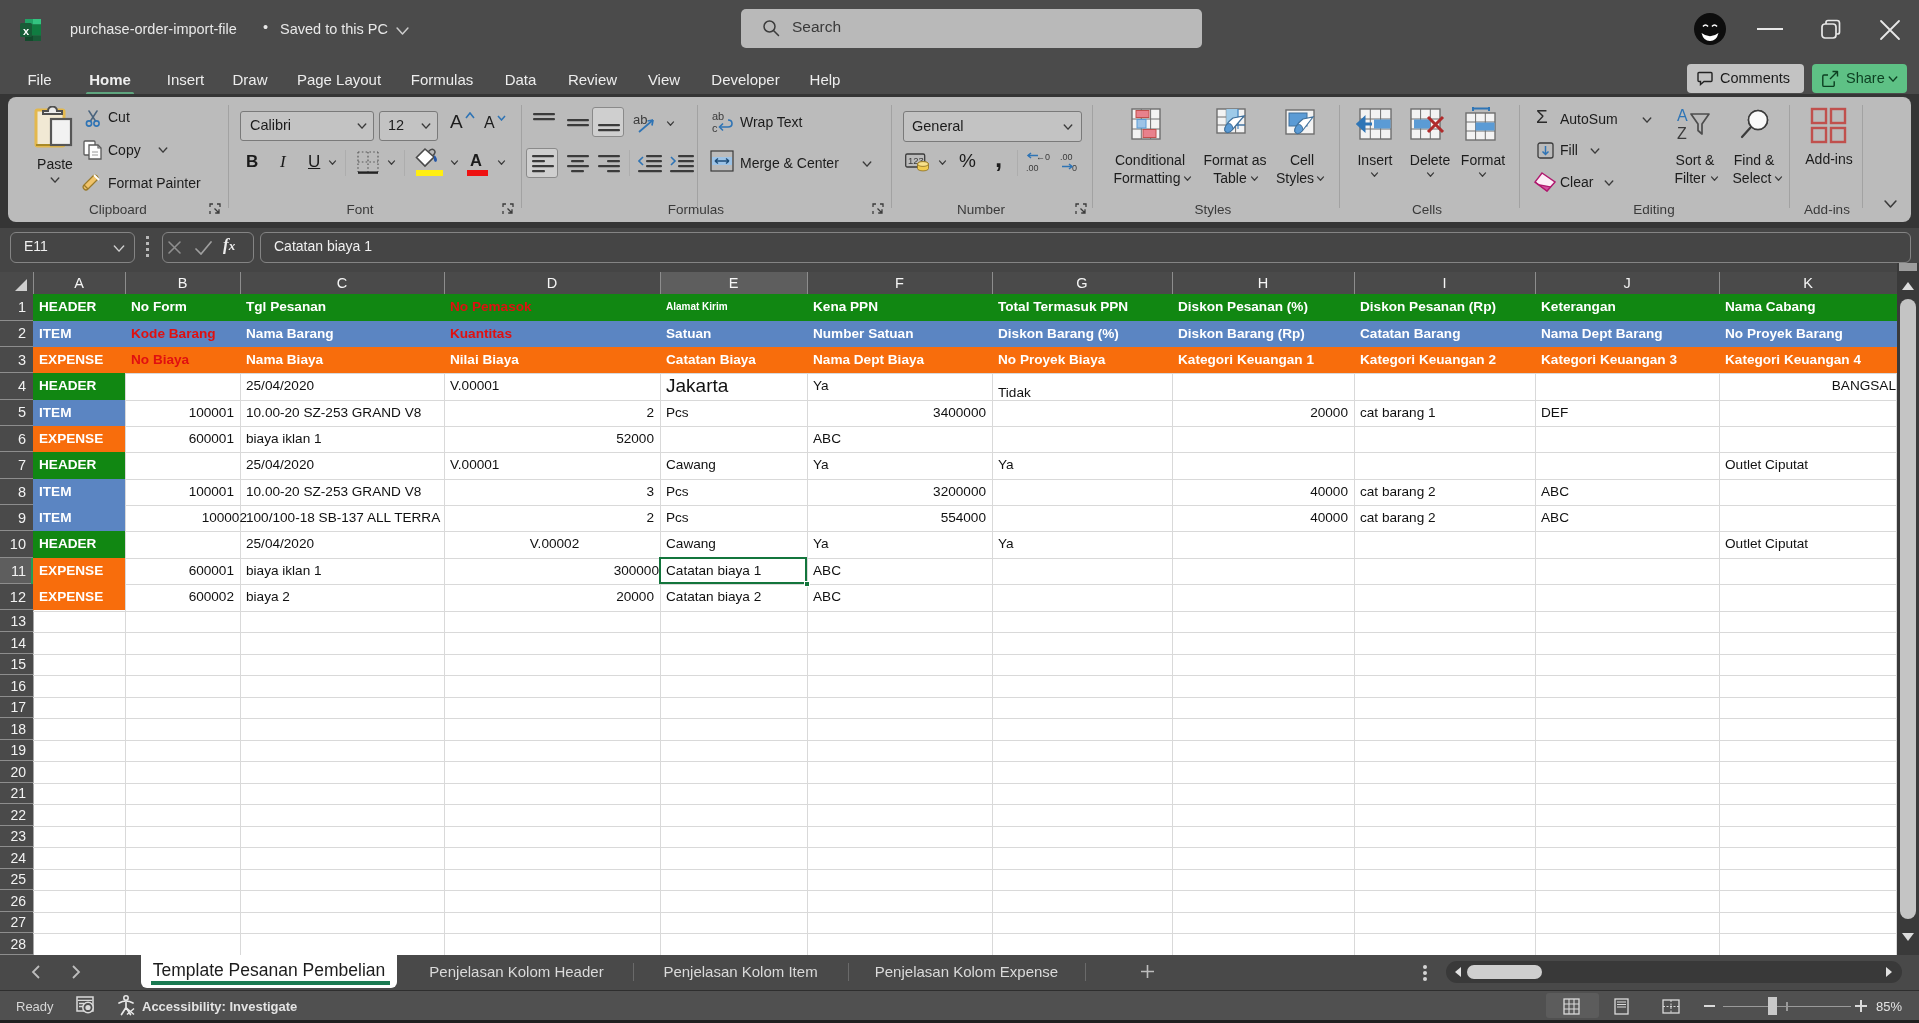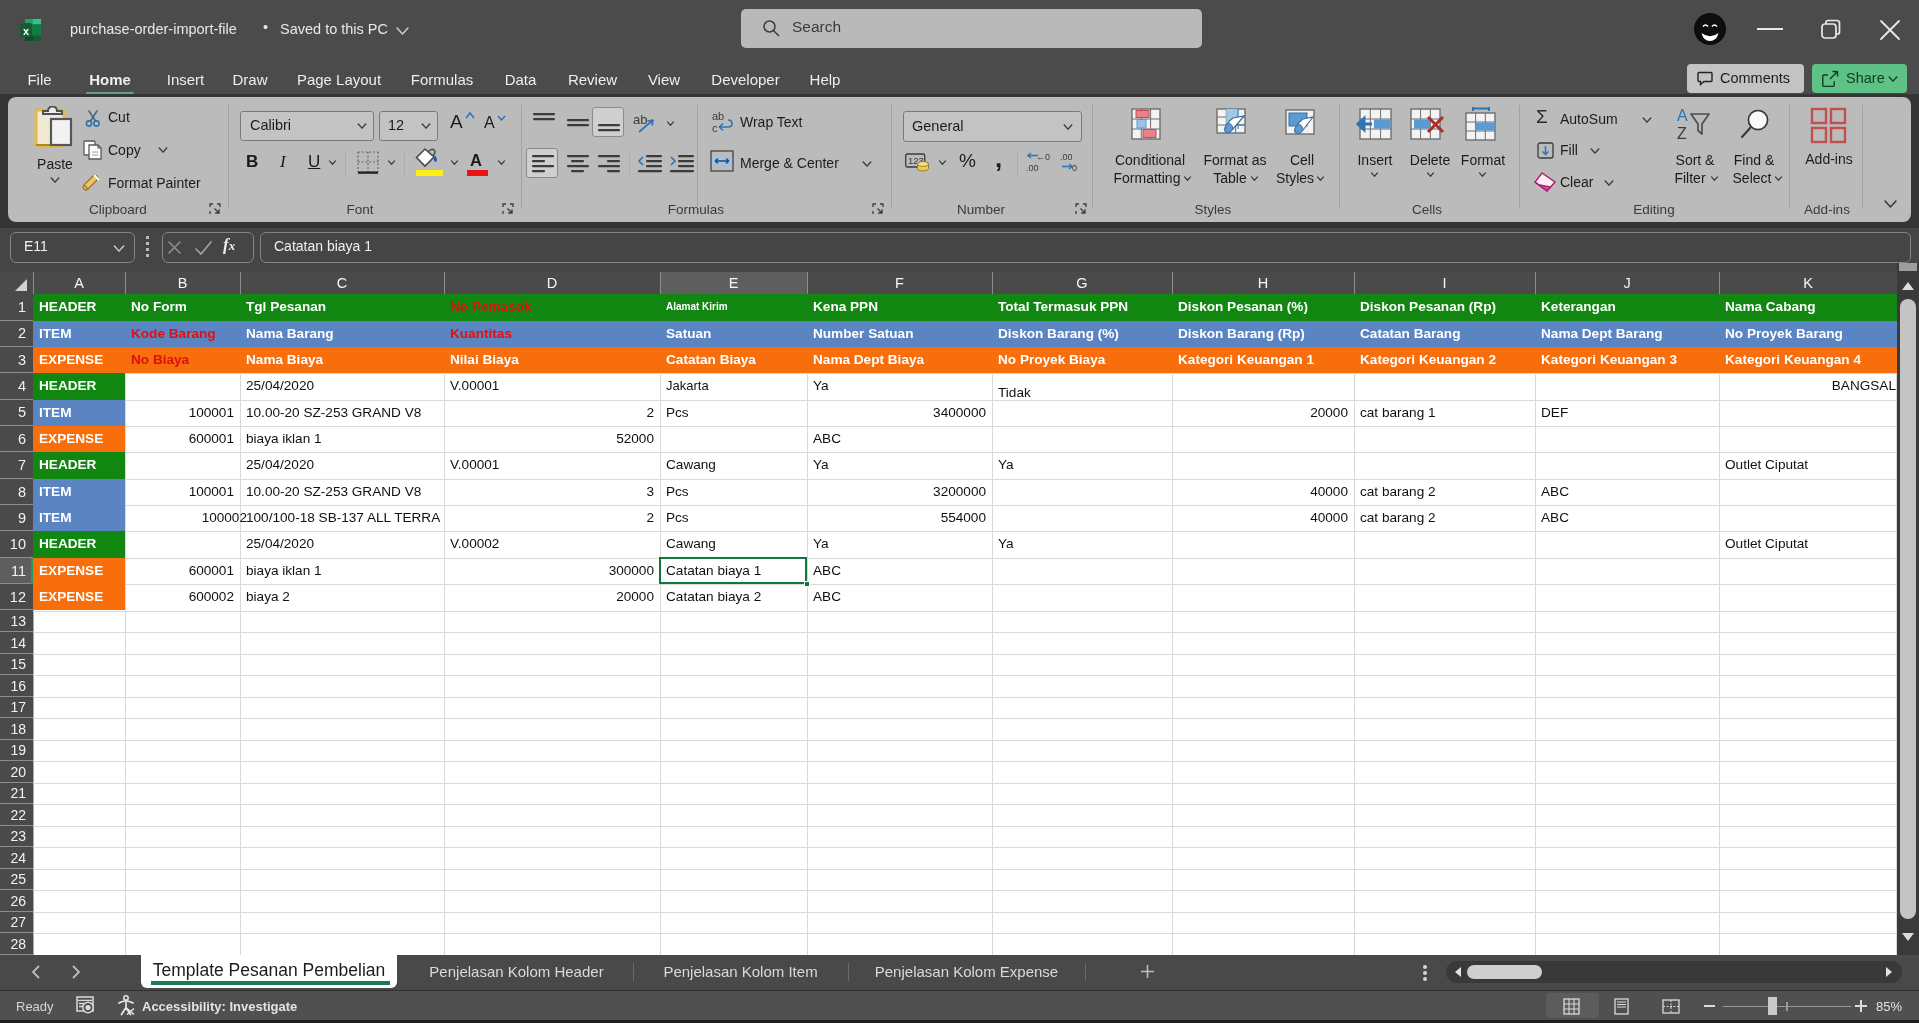--- a/index.html
+++ b/index.html
@@ -600,21 +600,21 @@
 <div class="abs" style="left:33px;top:505.1000000000002px;width:92px;height:26.349999999999966px;background:#5b85c2"></div>
 <div class="txt" style="left:34px;top:505.1000000000002px;width:90px;height:26.349999999999966px;line-height:26.349999999999966px;font-size:13.6px;color:#fff;overflow:hidden;font-weight:bold;text-align:left;padding-left:5px;">ITEM</div>
 <div class="abs" style="left:33px;top:531.4500000000002px;width:92px;height:26.350000000000023px;background:#118712"></div>
 <div class="txt" style="left:34px;top:531.4500000000002px;width:90px;height:26.350000000000023px;line-height:26.350000000000023px;font-size:13.6px;color:#fff;overflow:hidden;font-weight:bold;text-align:left;padding-left:5px;">HEADER</div>
 <div class="abs" style="left:33px;top:557.8000000000002px;width:92px;height:26.350000000000023px;background:#f86d0c"></div>
 <div class="txt" style="left:34px;top:557.8000000000002px;width:90px;height:26.350000000000023px;line-height:26.350000000000023px;font-size:13.6px;color:#fff;overflow:hidden;font-weight:bold;text-align:left;padding-left:5px;">EXPENSE</div>
 <div class="abs" style="left:33px;top:584.1500000000002px;width:92px;height:26.350000000000023px;background:#f86d0c"></div>
 <div class="txt" style="left:34px;top:584.1500000000002px;width:90px;height:26.350000000000023px;line-height:26.350000000000023px;font-size:13.6px;color:#fff;overflow:hidden;font-weight:bold;text-align:left;padding-left:5px;">EXPENSE</div>
 <div class="txt" style="left:241px;top:373.3500000000001px;width:202px;height:26.350000000000023px;line-height:26.350000000000023px;font-size:13.6px;color:#111;overflow:hidden;text-align:left;padding-left:5px;">25/04/2020</div>
 <div class="txt" style="left:445px;top:373.3500000000001px;width:214px;height:26.350000000000023px;line-height:26.350000000000023px;font-size:13.6px;color:#111;overflow:hidden;text-align:left;padding-left:5px;">V.00001</div>
-<div class="txt" style="left:661px;top:373.3500000000001px;width:145px;height:26.350000000000023px;line-height:26.350000000000023px;font-size:13px;color:#111;overflow:hidden;text-align:left;padding-left:5px;">Jakarta</div>
+<div class="txt" style="left:661px;top:373.3500000000001px;width:145px;height:26.350000000000023px;line-height:26.350000000000023px;font-size:19px;color:#111;overflow:hidden;text-align:left;padding-left:5px;">Jakarta</div>
 <div class="txt" style="left:808px;top:373.3500000000001px;width:183px;height:26.350000000000023px;line-height:26.350000000000023px;font-size:13.6px;color:#111;overflow:hidden;text-align:left;padding-left:5px;">Ya</div>
 <div class="txt" style="left:993px;top:373.3500000000001px;width:178px;height:26.350000000000023px;line-height:26.350000000000023px;font-size:13.6px;color:#111;overflow:hidden;text-align:left;padding-left:5px;margin-top:7px;">Tidak</div>
 <div class="txt" style="left:1720px;top:373.3500000000001px;width:176px;height:26.350000000000023px;line-height:26.350000000000023px;font-size:13.6px;color:#111;overflow:hidden;text-align:right;padding-left:5px;">BANGSAL</div>
 <div class="txt" style="left:126px;top:399.7000000000001px;width:113px;height:26.350000000000023px;line-height:26.350000000000023px;font-size:13.6px;color:#111;overflow:hidden;text-align:right;padding-right:5px;">100001</div>
 <div class="txt" style="left:241px;top:399.7000000000001px;width:202px;height:26.350000000000023px;line-height:26.350000000000023px;font-size:13.6px;color:#111;overflow:hidden;text-align:left;padding-left:5px;">10.00-20 SZ-253 GRAND V8</div>
 <div class="txt" style="left:445px;top:399.7000000000001px;width:214px;height:26.350000000000023px;line-height:26.350000000000023px;font-size:13.6px;color:#111;overflow:hidden;text-align:right;padding-right:5px;">2</div>
 <div class="txt" style="left:661px;top:399.7000000000001px;width:145px;height:26.350000000000023px;line-height:26.350000000000023px;font-size:13.6px;color:#111;overflow:hidden;text-align:left;padding-left:5px;">Pcs</div>
 <div class="txt" style="left:808px;top:399.7000000000001px;width:183px;height:26.350000000000023px;line-height:26.350000000000023px;font-size:13.6px;color:#111;overflow:hidden;text-align:right;padding-right:5px;">3400000</div>
 <div class="txt" style="left:1173px;top:399.7000000000001px;width:180px;height:26.350000000000023px;line-height:26.350000000000023px;font-size:13.6px;color:#111;overflow:hidden;text-align:right;padding-right:5px;">20000</div>
 <div class="txt" style="left:1355px;top:399.7000000000001px;width:179px;height:26.350000000000023px;line-height:26.350000000000023px;font-size:13.6px;color:#111;overflow:hidden;text-align:left;padding-left:5px;">cat barang 1</div>
@@ -639,28 +639,28 @@
 <div class="txt" style="left:1536px;top:478.75000000000017px;width:182px;height:26.350000000000023px;line-height:26.350000000000023px;font-size:13.6px;color:#111;overflow:hidden;text-align:left;padding-left:5px;">ABC</div>
 <div class="txt" style="left:126px;top:505.1000000000002px;width:126px;height:26.349999999999966px;line-height:26.349999999999966px;font-size:13.6px;color:#111;overflow:hidden;text-align:right;padding-right:5px;">100002</div>
 <div class="txt" style="left:241px;top:505.1000000000002px;width:202px;height:26.349999999999966px;line-height:26.349999999999966px;font-size:13.6px;color:#111;overflow:hidden;text-align:left;padding-left:5px;">100/100-18 SB-137 ALL TERRA</div>
 <div class="txt" style="left:445px;top:505.1000000000002px;width:214px;height:26.349999999999966px;line-height:26.349999999999966px;font-size:13.6px;color:#111;overflow:hidden;text-align:right;padding-right:5px;">2</div>
 <div class="txt" style="left:661px;top:505.1000000000002px;width:145px;height:26.349999999999966px;line-height:26.349999999999966px;font-size:13.6px;color:#111;overflow:hidden;text-align:left;padding-left:5px;">Pcs</div>
 <div class="txt" style="left:808px;top:505.1000000000002px;width:183px;height:26.349999999999966px;line-height:26.349999999999966px;font-size:13.6px;color:#111;overflow:hidden;text-align:right;padding-right:5px;">554000</div>
 <div class="txt" style="left:1173px;top:505.1000000000002px;width:180px;height:26.349999999999966px;line-height:26.349999999999966px;font-size:13.6px;color:#111;overflow:hidden;text-align:right;padding-right:5px;">40000</div>
 <div class="txt" style="left:1355px;top:505.1000000000002px;width:179px;height:26.349999999999966px;line-height:26.349999999999966px;font-size:13.6px;color:#111;overflow:hidden;text-align:left;padding-left:5px;">cat barang 2</div>
 <div class="txt" style="left:1536px;top:505.1000000000002px;width:182px;height:26.349999999999966px;line-height:26.349999999999966px;font-size:13.6px;color:#111;overflow:hidden;text-align:left;padding-left:5px;">ABC</div>
 <div class="txt" style="left:241px;top:531.4500000000002px;width:202px;height:26.350000000000023px;line-height:26.350000000000023px;font-size:13.6px;color:#111;overflow:hidden;text-align:left;padding-left:5px;">25/04/2020</div>
-<div class="txt" style="left:445px;top:531.4500000000002px;width:214px;height:26.350000000000023px;line-height:26.350000000000023px;font-size:13.6px;color:#111;overflow:hidden;text-align:left;padding-left:5px;">V.00002</div>
+<div class="txt" style="left:445px;top:531.4500000000002px;width:214px;height:26.350000000000023px;line-height:26.350000000000023px;font-size:13.6px;color:#111;overflow:hidden;text-align:center;padding-left:5px;">V.00002</div>
 <div class="txt" style="left:661px;top:531.4500000000002px;width:145px;height:26.350000000000023px;line-height:26.350000000000023px;font-size:13.6px;color:#111;overflow:hidden;text-align:left;padding-left:5px;">Cawang</div>
 <div class="txt" style="left:808px;top:531.4500000000002px;width:183px;height:26.350000000000023px;line-height:26.350000000000023px;font-size:13.6px;color:#111;overflow:hidden;text-align:left;padding-left:5px;">Ya</div>
 <div class="txt" style="left:993px;top:531.4500000000002px;width:178px;height:26.350000000000023px;line-height:26.350000000000023px;font-size:13.6px;color:#111;overflow:hidden;text-align:left;padding-left:5px;">Ya</div>
 <div class="txt" style="left:1720px;top:531.4500000000002px;width:176px;height:26.350000000000023px;line-height:26.350000000000023px;font-size:13.6px;color:#111;overflow:hidden;text-align:left;padding-left:5px;">Outlet Ciputat</div>
 <div class="txt" style="left:126px;top:557.8000000000002px;width:113px;height:26.350000000000023px;line-height:26.350000000000023px;font-size:13.6px;color:#111;overflow:hidden;text-align:right;padding-right:5px;">600001</div>
 <div class="txt" style="left:241px;top:557.8000000000002px;width:202px;height:26.350000000000023px;line-height:26.350000000000023px;font-size:13.6px;color:#111;overflow:hidden;text-align:left;padding-left:5px;">biaya iklan 1</div>
-<div class="txt" style="left:445px;top:557.8000000000002px;width:214px;height:26.350000000000023px;line-height:26.350000000000023px;font-size:13.6px;color:#111;overflow:hidden;text-align:right;padding-right:5px;">300000</div>
+<div class="txt" style="left:445px;top:557.8000000000002px;width:214px;height:26.350000000000023px;line-height:26.350000000000023px;font-size:13.6px;color:#111;overflow:hidden;text-align:right;">300000</div>
 <div class="txt" style="left:661px;top:557.8000000000002px;width:145px;height:26.350000000000023px;line-height:26.350000000000023px;font-size:13.6px;color:#111;overflow:hidden;text-align:left;padding-left:5px;">Catatan biaya 1</div>
 <div class="txt" style="left:808px;top:557.8000000000002px;width:183px;height:26.350000000000023px;line-height:26.350000000000023px;font-size:13.6px;color:#111;overflow:hidden;text-align:left;padding-left:5px;">ABC</div>
 <div class="txt" style="left:126px;top:584.1500000000002px;width:113px;height:26.350000000000023px;line-height:26.350000000000023px;font-size:13.6px;color:#111;overflow:hidden;text-align:right;padding-right:5px;">600002</div>
 <div class="txt" style="left:241px;top:584.1500000000002px;width:202px;height:26.350000000000023px;line-height:26.350000000000023px;font-size:13.6px;color:#111;overflow:hidden;text-align:left;padding-left:5px;">biaya 2</div>
 <div class="txt" style="left:445px;top:584.1500000000002px;width:214px;height:26.350000000000023px;line-height:26.350000000000023px;font-size:13.6px;color:#111;overflow:hidden;text-align:right;padding-right:5px;">20000</div>
 <div class="txt" style="left:661px;top:584.1500000000002px;width:145px;height:26.350000000000023px;line-height:26.350000000000023px;font-size:13.6px;color:#111;overflow:hidden;text-align:left;padding-left:5px;">Catatan biaya 2</div>
 <div class="txt" style="left:808px;top:584.1500000000002px;width:183px;height:26.350000000000023px;line-height:26.350000000000023px;font-size:13.6px;color:#111;overflow:hidden;text-align:left;padding-left:5px;">ABC</div>
 <div class="abs" style="left:659px;top:556.8000000000002px;width:148px;height:27.350000000000023px;border:2px solid #13753c;background:transparent"></div>
 <div class="abs" style="left:804px;top:581.1500000000002px;width:6px;height:6px;background:#13753c;border:1px solid #fff"></div>
 <div class="abs" style="left:1897px;top:263px;width:22px;height:692px;background:#3a3a3a"></div>

